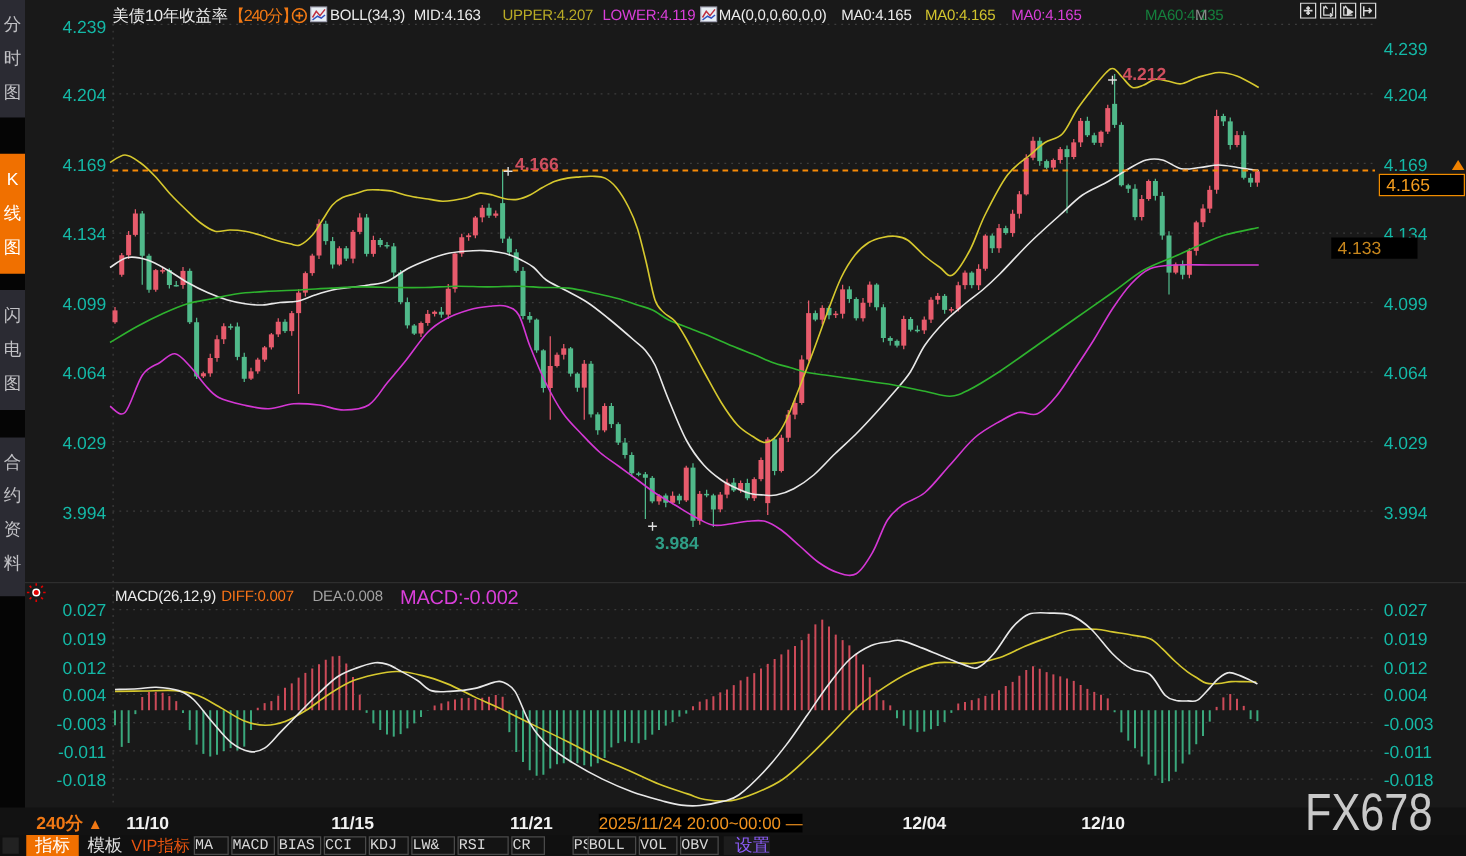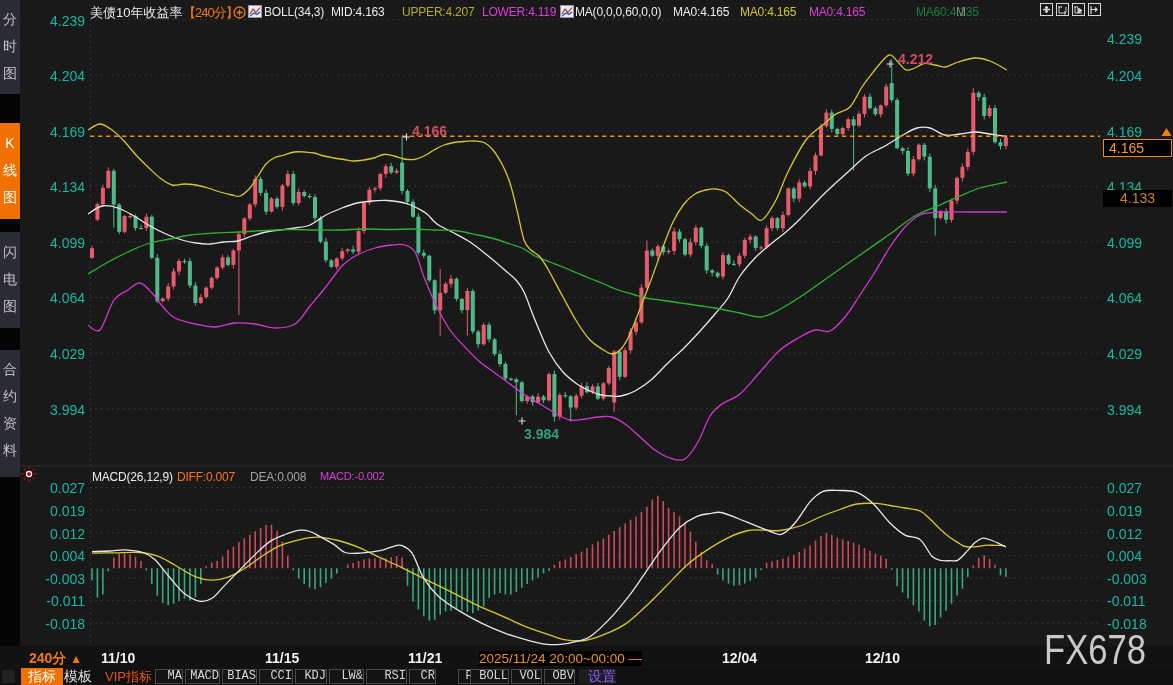--- a/index.html
+++ b/index.html
@@ -1,20 +1,20 @@
 <!DOCTYPE html>
 <html><head><meta charset="utf-8"><style>
 *{margin:0;padding:0;box-sizing:border-box}
 html,body{width:1173px;height:685px;background:#191919;overflow:hidden;font-family:"Liberation Sans",sans-serif}
 .ab{position:absolute}
 .vtab{position:absolute;left:0;width:20px;background:#2b2b33;color:#c2c2c6;font-size:14px;line-height:27px;text-align:center}
 .lbl{position:absolute;color:#14b8a6;font-size:14px}
 .tt{position:absolute;top:5px;font-size:12px;letter-spacing:-0.2px;color:#ececec;white-space:nowrap}
 .dt{position:absolute;color:#f2f2f2;font-size:14px;font-weight:bold}
-.cell{position:absolute;top:669px;height:15px;border:1px solid #4a4a4a;background:#141414;color:#d8d8d8;font-family:"Liberation Mono",monospace;font-size:12px;text-align:right;line-height:13px}
+.cell{position:absolute;top:669px;height:15px;border:1px solid #4a4a4a;background:#141414;color:#d8d8d8;font-family:"Liberation Mono",monospace;font-size:12px;text-align:left;line-height:13px}
 </style></head>
 <body>
 <div class="ab" style="left:0;top:0;width:20px;height:685px;background:#050505"></div>
 <div class="vtab" style="top:0px;height:94px;padding-top:6px">分<br>时<br>图</div>
 <div class="vtab" style="top:123px;height:96px;background:#f07000;color:#fff;padding-top:7px">K<br>线<br>图</div>
 <div class="vtab" style="top:232px;height:96px;padding-top:7px">闪<br>电<br>图</div>
 <div class="vtab" style="top:350px;height:127px;padding-top:6px">合<br>约<br>资<br>料</div>
 <svg width="1173" height="685" viewBox="0 0 1173 685" xmlns="http://www.w3.org/2000/svg" style="position:absolute;left:0;top:0">
 <line x1="90" y1="19.5" x2="1100" y2="19.5" stroke="#3c3c3c" stroke-width="1" stroke-dasharray="1.5,4"></line>
 <line x1="90" y1="75.1" x2="1100" y2="75.1" stroke="#3c3c3c" stroke-width="1" stroke-dasharray="1.5,4"></line>
@@ -608,30 +608,30 @@
 <div class="lbl" style="left:1107px;top:31px">4.239</div>
 <div class="lbl" style="left:1107px;top:68px">4.204</div>
 <div class="lbl" style="left:1107px;top:124px">4.169</div>
 <div class="lbl" style="left:1107px;top:179px">4.134</div>
 <div class="lbl" style="left:1107px;top:235px">4.099</div>
 <div class="lbl" style="left:1107px;top:290px">4.064</div>
 <div class="lbl" style="left:1107px;top:346px">4.029</div>
 <div class="lbl" style="left:1107px;top:402px">3.994</div>
 
 <div class="ab" style="left:1103px;top:139px;width:69px;height:18px;background:#000;border:1px solid #f08c00;color:#f59d1e;font-size:14px;line-height:16px;padding-left:5px">4.165</div>
-<div class="ab" style="left:1103px;top:190px;width:69px;height:17px;background:#000;color:#c8871d;font-size:14px;line-height:17px;padding-left:17px">4.133</div>
+<div class="ab" style="left:1065px;top:190px;width:69px;height:17px;background:#000;color:#c8871d;font-size:14px;line-height:17px;padding-left:5px">4.133</div>
 
 <div class="ab" style="left:412px;top:123px;color:#cf4f5e;font-size:14px;font-weight:bold">4.166</div>
 <div class="ab" style="left:898px;top:51px;color:#cf4f5e;font-size:14px;font-weight:bold">4.212</div>
 <div class="ab" style="left:524px;top:426px;color:#2f9e86;font-size:14px;font-weight:bold">3.984</div>
 
 <div class="ab" style="left:92px;top:470px;font-size:12px;letter-spacing:-0.2px;color:#ececec">MACD(26,12,9)</div>
 <div class="ab" style="left:177px;top:470px;font-size:12px;letter-spacing:-0.2px;color:#f97316">DIFF:0.007</div>
 <div class="ab" style="left:250px;top:470px;font-size:12px;letter-spacing:-0.2px;color:#a3a3a3">DEA:0.008</div>
-<div class="ab" style="left:320px;top:470px;font-size:11px;letter-spacing:-0.2px;color:#da3fda">MACD:-0.002</div>
+<div class="ab" style="left:320px;top:470px;font-size:16px;letter-spacing:-0.2px;color:#da3fda">MACD:-0.002</div>
 
 <svg class="ab" style="left:21px;top:466px" width="16" height="16">
     <circle cx="8" cy="8" r="3.2" fill="#fff"></circle>
     <circle cx="8" cy="8" r="2" fill="#e00000"></circle>
     <g stroke="#e00000" stroke-width="1.3">
       <path d="M8,0.5 V2.5 M8,13.5 V15.5 M0.5,8 H2.5 M13.5,8 H15.5 M2.7,2.7 L4.1,4.1 M11.9,11.9 L13.3,13.3 M13.3,2.7 L11.9,4.1 M4.1,11.9 L2.7,13.3"></path>
     </g>
   </svg>
 
 <div class="lbl" style="left:44px;top:480px;width:41px;text-align:right">0.027</div>
@@ -659,21 +659,21 @@
 <div class="dt" style="left:722px;top:650px">12/04</div>
 <div class="dt" style="left:865px;top:650px">12/10</div>
 
 <svg class="ab" style="left:1040px;top:628px" width="112" height="42">
     <text x="4" y="36" textLength="102" lengthAdjust="spacingAndGlyphs" font-family="Liberation Sans,sans-serif" font-size="42" fill="#c9c9c9">FX678</text>
   </svg>
 
 <div class="ab" style="left:0;top:668px;width:1173px;height:17px;background:#101010"></div>
 <div class="ab" style="left:2px;top:670px;width:13px;height:13px;background:#222"></div>
 <div class="ab" style="left:21px;top:668px;width:42px;height:17px;background:#f07000;color:#fff;font-size:14px;text-align:center;line-height:17px">指标</div>
-<div class="ab" style="left:64px;top:668px;width:40px;height:17px;color:#e0e0e0;font-size:14px;text-align:left;line-height:17px">模板</div>
+<div class="ab" style="left:64px;top:668px;width:40px;height:17px;color:#e0e0e0;font-size:14px;text-align:center;line-height:17px">模板</div>
 <div class="ab" style="left:104px;top:668px;width:49px;height:17px;color:#e8540f;font-size:13px;text-align:center;line-height:17px">VIP指标</div>
 <div class="cell" style="left:155px;width:28px">MA</div>
 <div class="cell" style="left:185px;width:35px">MACD</div>
 <div class="cell" style="left:222px;width:35px">BIAS</div>
 <div class="cell" style="left:259px;width:34px">CCI</div>
 <div class="cell" style="left:295px;width:32px">KDJ</div>
 <div class="cell" style="left:329px;width:35px">LW&amp;</div>
 <div class="cell" style="left:366px;width:41px">RSI</div>
 <div class="cell" style="left:409px;width:27px">CR</div>
 <div class="cell" style="left:458px;width:30px">PSY</div>

